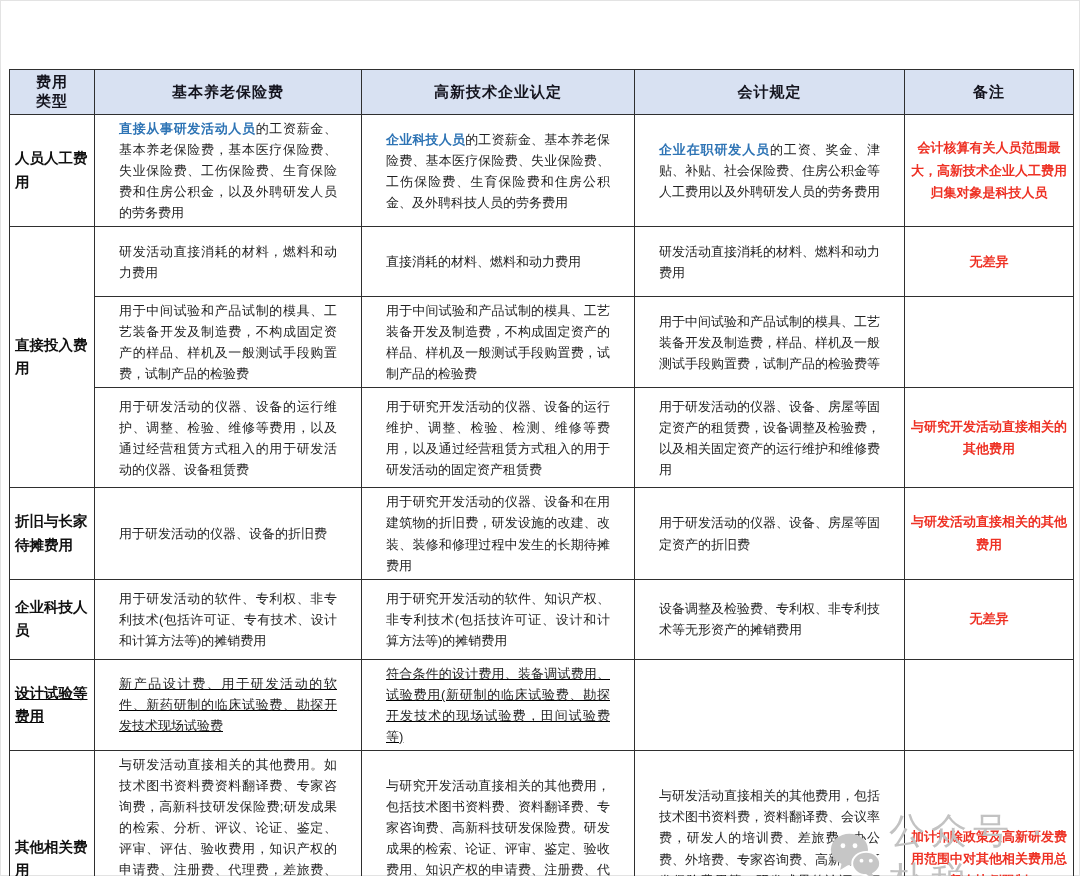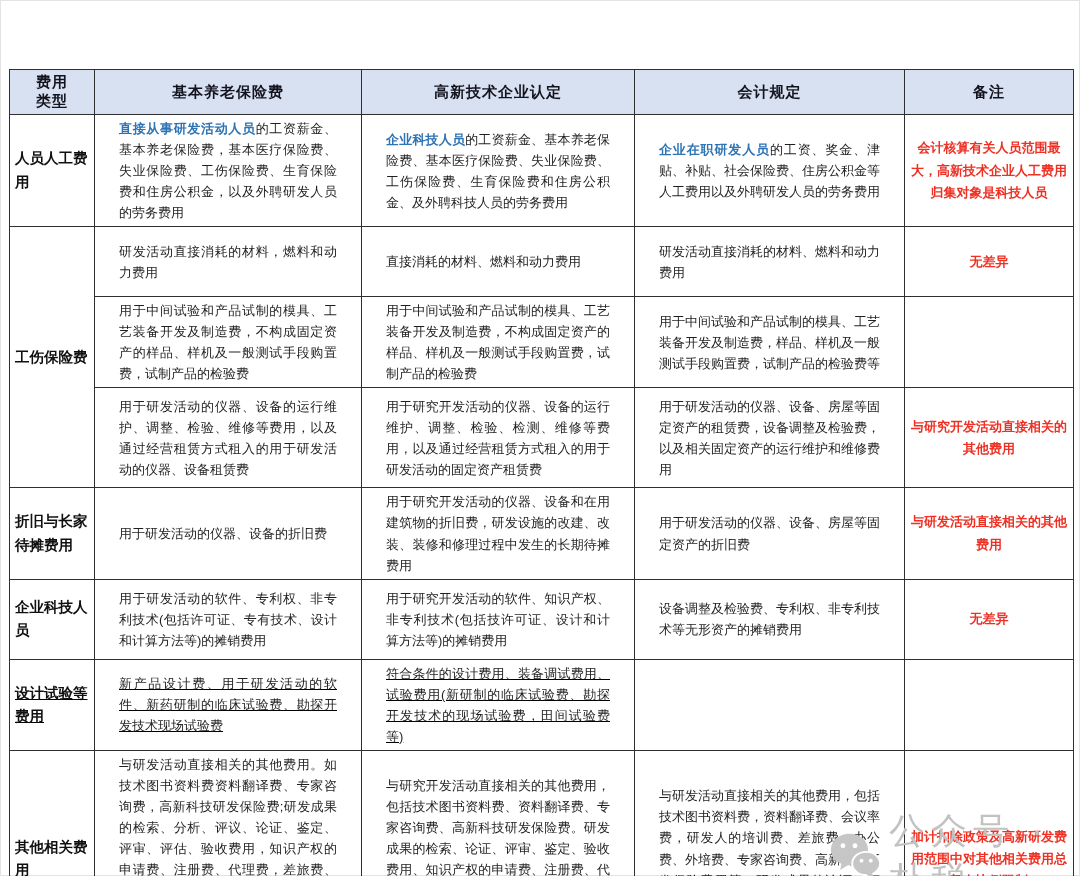--- a/index.html
+++ b/index.html
@@ -81,21 +81,21 @@
 
     <tr class="r1">
       <td class="cat">人员人工费用</td>
       <td class="body"><span class="lead">直接从事研发活动人员</span><span>的工资薪金、基本养老保险费，基本医疗保险费、失业保险费、工伤保险费、生育保险费和住房公积金，以及外聘研发人员的劳务费用</span></td>
       <td class="body"><span class="lead">企业科技人员</span><span>的工资薪金、基本养老保险费、基本医疗保险费、失业保险费、工伤保险费、生育保险费和住房公积金、及外聘科技人员的劳务费用</span></td>
       <td class="body"><span class="lead">企业在职研发人员</span><span>的工资、奖金、津贴、补贴、社会保险费、住房公积金等人工费用以及外聘研发人员的劳务费用</span></td>
       <td class="note">会计核算有关人员范围最大，高新技术企业人工费用归集对象是科技人员</td>
     </tr>
 
     <tr class="r2">
-      <td class="cat" rowspan="3">工伤保险费</td>
+      <td class="cat" rowspan="3">直接投入费用</td>
       <td class="body">研发活动直接消耗的材料，燃料和动力费用</td>
       <td class="body">直接消耗的材料、燃料和动力费用</td>
       <td class="body">研发活动直接消耗的材料、燃料和动力费用</td>
       <td class="note">无差异</td>
     </tr>
 
     <tr class="r3">
       <td class="body">用于中间试验和产品试制的模具、工艺装备开发及制造费，不构成固定资产的样品、样机及一般测试手段购置费，试制产品的检验费</td>
       <td class="body">用于中间试验和产品试制的模具、工艺装备开发及制造费，不构成固定资产的样品、样机及一般测试手段购置费，试制产品的检验费</td>
       <td class="body">用于中间试验和产品试制的模具、工艺装备开发及制造费，样品、样机及一般测试手段购置费，试制产品的检验费等</td>

